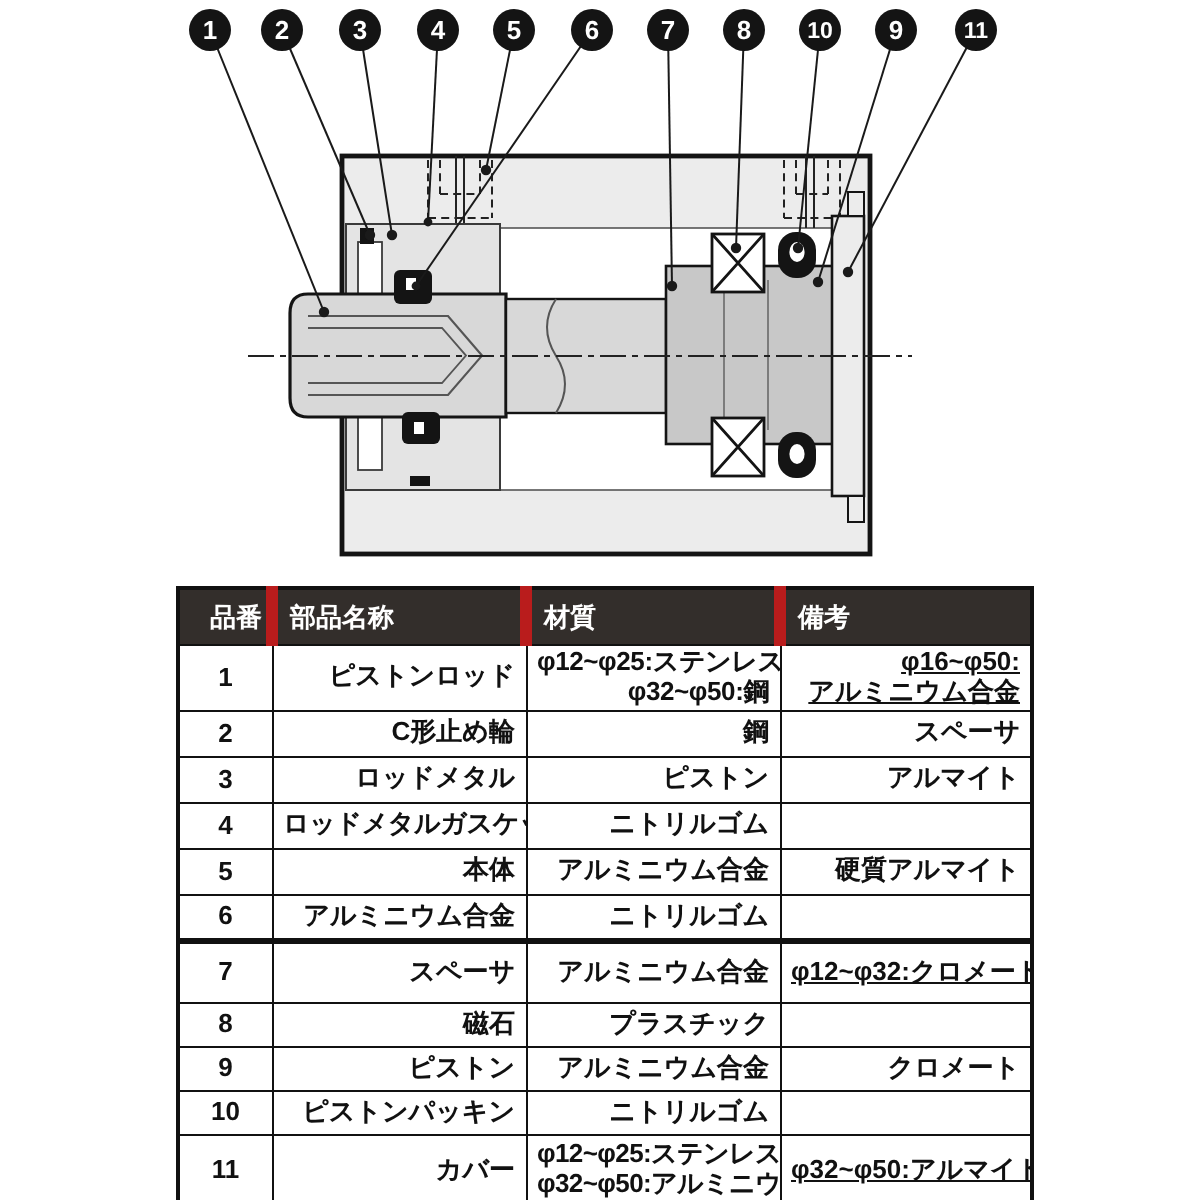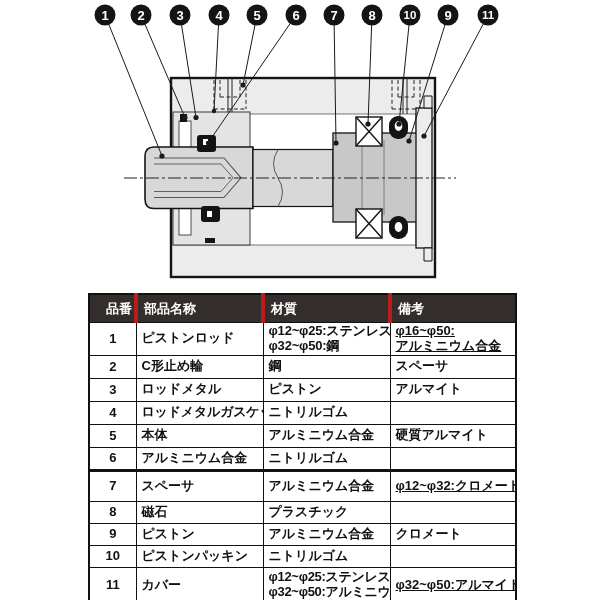--- a/index.html
+++ b/index.html
@@ -9,23 +9,23 @@
   .callout-num{font-family:"Liberation Sans",sans-serif;font-weight:bold;fill:#fff;}
 
   table.parts{position:absolute;left:88px;top:293px;width:427px;border-collapse:collapse;
     table-layout:fixed;color:#111;font-weight:bold;
     border:2px solid #111;border-bottom:3px solid #111;}
   table.parts col.c1{width:47px;} table.parts col.c2{width:127px;}
   table.parts col.c3{width:127px;} table.parts col.c4{width:126px;}
   table.parts th{background:#332e2b;color:#fff;font-size:13px;height:25px;
     text-align:left;padding:1px 6px;border:none;}
   table.parts th.first{text-align:right;padding:1px 2px;}
-  table.parts th + th{border-left:4px solid #b91c1c;}
+  table.parts th + th{border-left:6px solid #b91c1c;}
   table.parts td{border:1px solid #111;font-size:13px;padding:1px 5px;vertical-align:middle;
-    line-height:1.12;overflow:hidden;white-space:nowrap;}
+    line-height:1.12;overflow:hidden;white-space:nowrap;text-align:right;}
   table.parts td.num{text-align:center;padding:1px 2px;}
   tr.hA{height:31px;} tr.hB{height:23px;} tr.hC{height:31px;} tr.hD{height:22px;} tr.hE{height:37px;}
   tr.thick td{border-top:3px solid #111;}
   td .ln{line-height:1.15;}
   .sm{font-size:10.5px;letter-spacing:-0.2px;}
   .xs{font-size:9px;letter-spacing:-0.3px;}
   .md{font-size:12px;text-decoration:underline;}
   .fit{font-size:10.5px;letter-spacing:-0.2px;}
 </style>
 </head>

